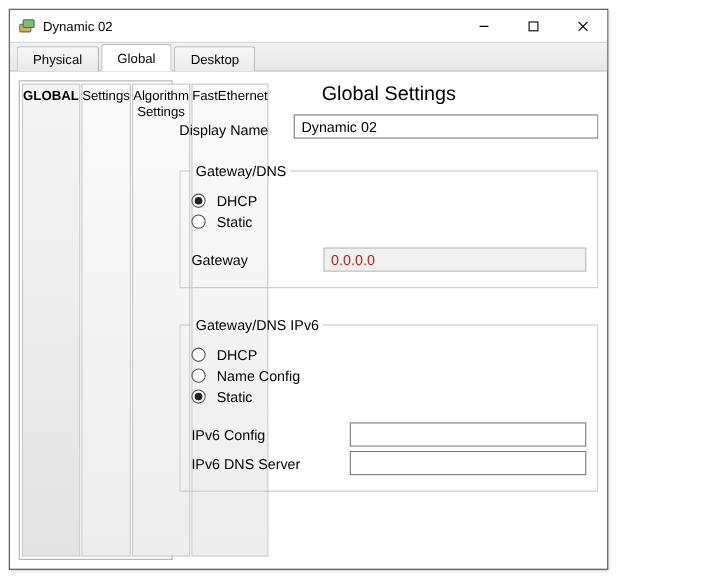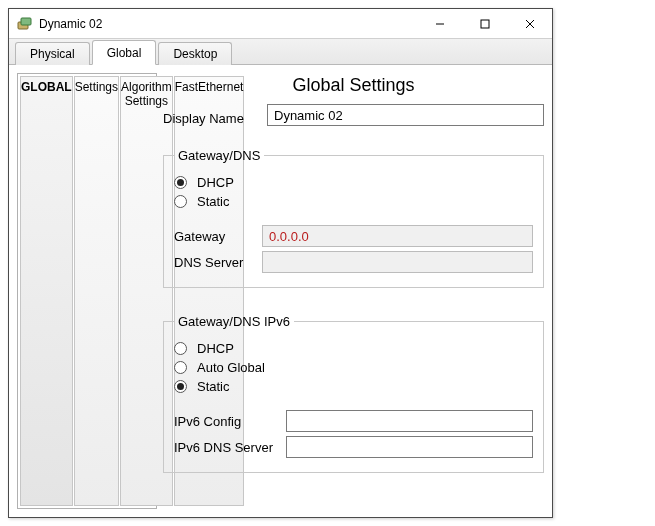--- a/index.html
+++ b/index.html
@@ -146,20 +146,21 @@
     background: #fff;
   }
   .radio.checked::after {
     content: "";
     width: 7px; height: 7px; border-radius: 50%;
     background: #222;
   }
   .field-row {
     display: flex; align-items: center;
     margin: 4px 0;
+    gap: 32px;
   }
   .field-label { font-size: 13px; }
   .w-88 { width: 88px; }
   .w-112 { width: 112px; }
 </style>
 </head>
 <body>
 
 <div class="window">
 
@@ -221,35 +222,31 @@
         </div>
         <div class="radio-row">
           <span class="radio"></span>
           <span>Static</span>
         </div>
         <div style="height:8px"></div>
         <div class="field-row">
           <span class="field-label w-88">Gateway</span>
           <input class="text-input disabled" type="text" readonly="" value="0.0.0.0" style="">
         </div>
-        <div class="field-row">
-          <span class="field-label w-88">DNS Server</span>
-          <input class="text-input disabled" type="text" readonly="" value="" style="">
-        </div>
       </fieldset>
 
       <fieldset>
         <legend>Gateway/DNS IPv6</legend>
         <div class="radio-row">
           <span class="radio"></span>
           <span>DHCP</span>
         </div>
         <div class="radio-row">
           <span class="radio"></span>
-          <span>Auto Global</span>
+          <span>Name Config</span>
         </div>
         <div class="radio-row">
           <span class="radio checked"></span>
           <span>Static</span>
         </div>
         <div style="height:8px"></div>
         <div class="field-row">
           <span class="field-label w-112">IPv6 Config</span>
           <input class="text-input" type="text" value="" style="">
         </div>

